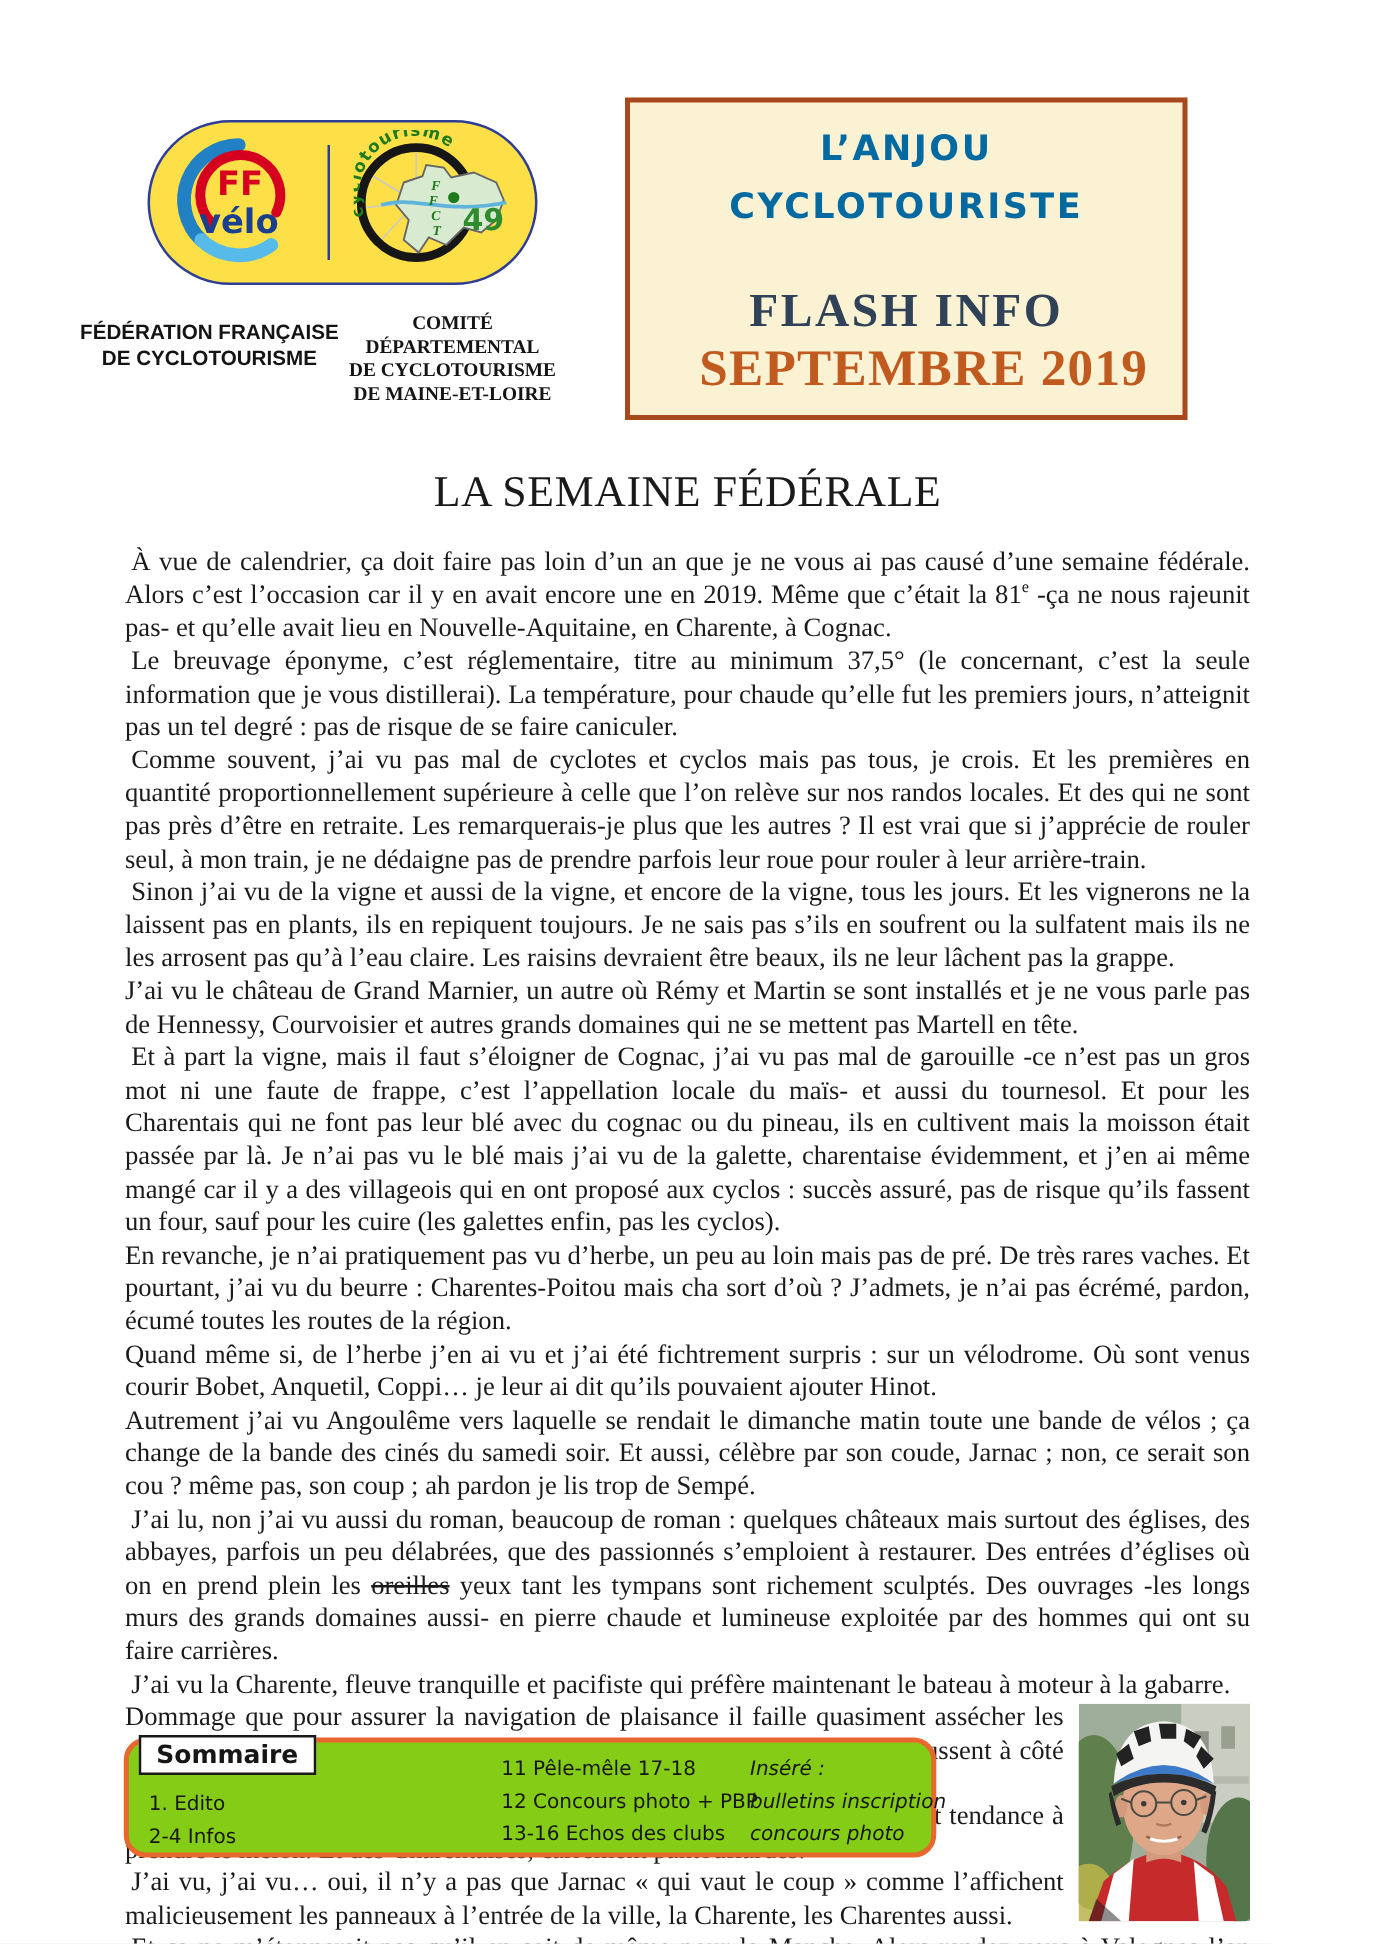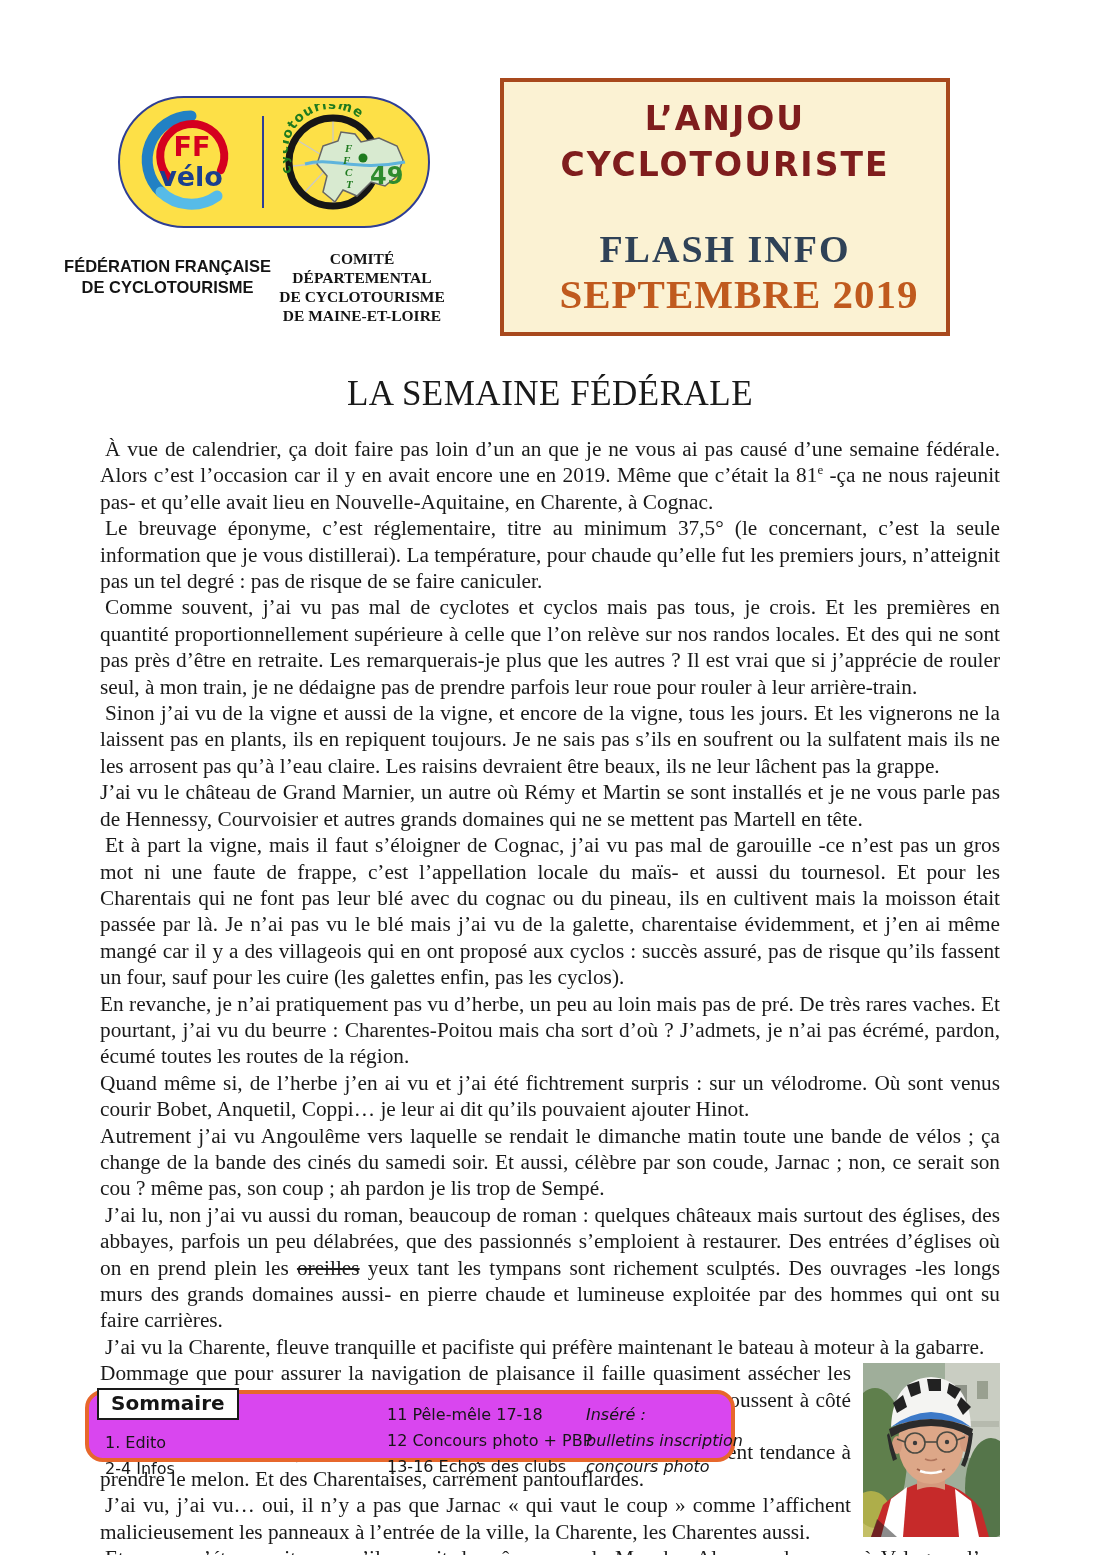--- a/index.html
+++ b/index.html
@@ -28,22 +28,22 @@
     font-size:15.5px;line-height:19px;text-align:center;color:#141414;
   }
 
   
   .masthead{
     position:absolute;left:500px;top:78px;width:450px;height:258px;
     box-sizing:border-box;border:4px solid #A8491D;background:#FBF2D3;
     text-align:center;
   }
   .mast-title{
-    font-family:"DejaVu Sans",sans-serif;font-weight:bold;color:#7f1d1d;
-    font-size:33px;line-height:46px;letter-spacing:2px;
+    font-family:"DejaVu Sans",sans-serif;font-weight:bold;color:#0369a1;
+    font-size:28px;line-height:46px;letter-spacing:2px;
   }
   .mast-title.first{margin-top:14px;}
   .mast-flash{
     margin-top:40px;
     font-family:"Liberation Serif",serif;font-weight:bold;
     font-size:38px;line-height:42px;letter-spacing:2px;color:#2F4257;
   }
   .mast-issue{
     font-family:"Liberation Serif",serif;font-weight:bold;
     font-size:41px;line-height:48px;letter-spacing:1px;color:#C05A1E;padding-left:28px;
@@ -61,23 +61,23 @@
   .article p.ind{text-indent:5px;}
   .article sup{font-size:13px;line-height:0;}
   .article s{text-decoration:line-through;}
   .photo-float{
     float:right;width:137px;height:174px;margin:3px 0 4px 12px;
   }
   .photo-float svg{display:block;width:137px;height:174px;}
 
   
   .sommaire{
-    position:absolute;left:85px;top:1390px;width:650px;height:72px;
+    position:absolute;left:99px;top:1390px;width:650px;height:96px;
     box-sizing:border-box;border:4px solid #E7672C;border-radius:18px;
-    background:#d946ef;font-family:"DejaVu Sans",sans-serif;
+    background:#84cc16;font-family:"DejaVu Sans",sans-serif;
     font-size:16px;color:#161616;
   }
   .sommaire-label{
     position:absolute;left:8px;top:-6px;background:#fff;
     border:2.5px solid #1a1a1a;padding:1px 12px 3px 12px;
     font-weight:bold;font-size:20px;font-family:"DejaVu Sans",sans-serif;
   }
   .som-col{position:absolute;line-height:26px;white-space:nowrap;}
   .som-col1{left:16px;top:36px;}
   .som-col2{left:118px;top:8px;}

